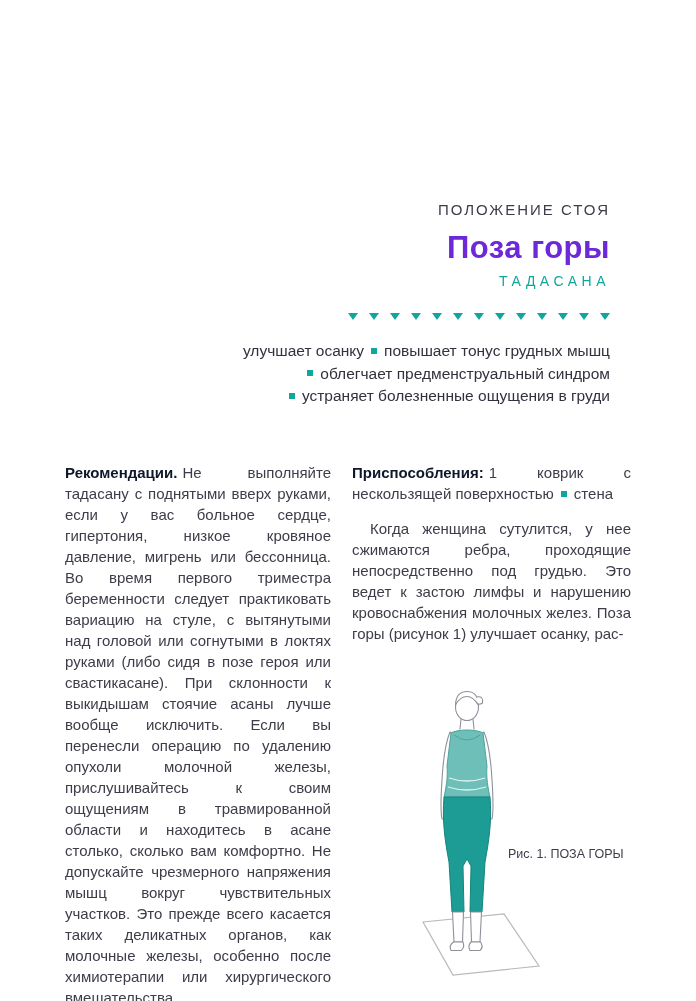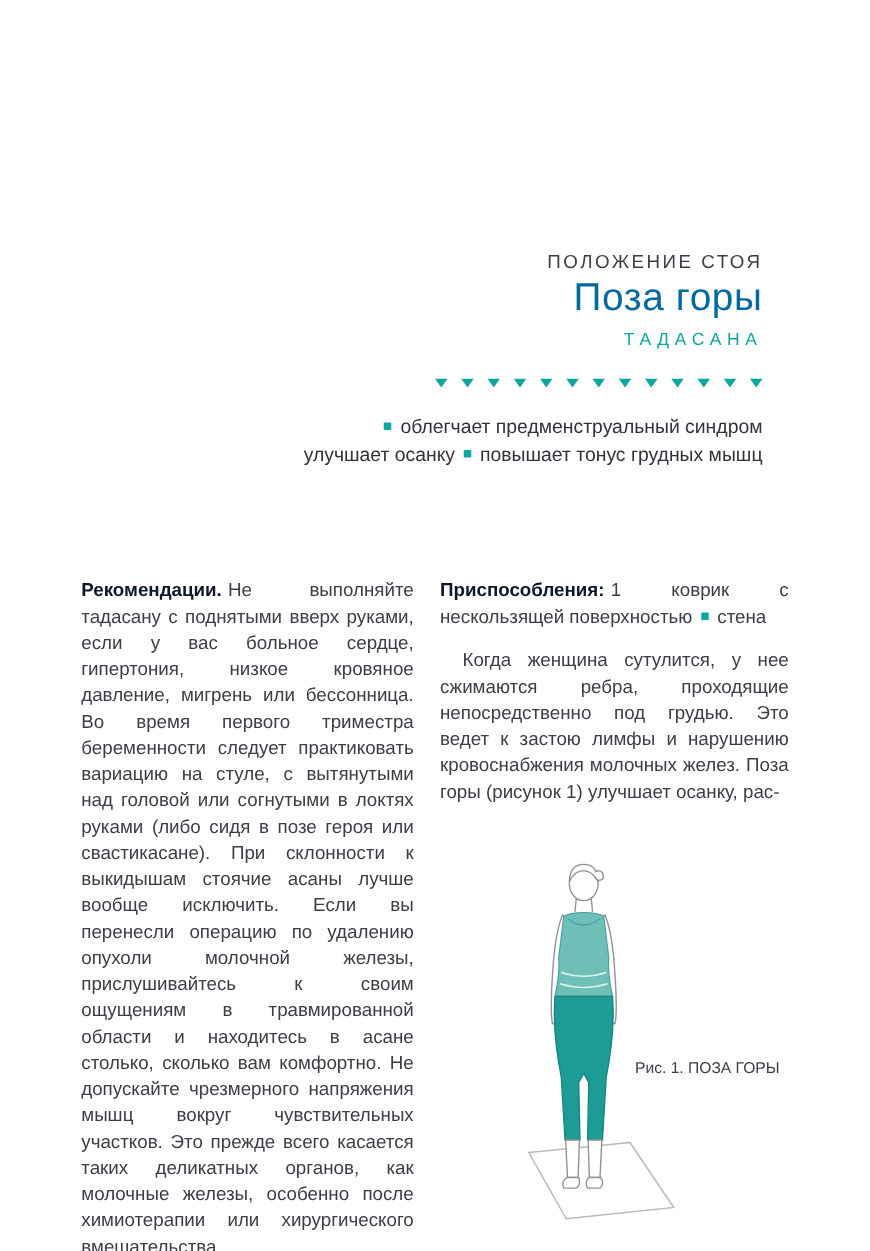--- a/index.html
+++ b/index.html
@@ -2,21 +2,21 @@
 <html lang="ru"><head>
 <meta charset="utf-8">
 <style>
   html,body{margin:0;padding:0;background:#ffffff;}
   .page{position:relative;width:696px;height:1001px;background:#ffffff;overflow:hidden;
         font-family:"Liberation Sans", sans-serif;color:#3d3d49;border-radius:25px;}
 
   
   .header{position:absolute;top:201px;right:86px;text-align:right;}
   .section-label{font-size:15px;letter-spacing:2px;color:#3d3d49;}
-  .pose-title{margin:2px 0 0;font-size:31px;font-weight:normal;color:#0369a1;letter-spacing:.5px;}
+  .pose-title{margin:12px 0 0;font-size:31px;font-weight:bold;color:#6d28d9;letter-spacing:.5px;}
   .pose-subtitle{margin-top:7px;font-size:14px;letter-spacing:4.5px;color:#0ea69d;}
   .tri-row{margin-top:24px;display:inline-flex;gap:11px;}
   .tri{width:0;height:0;border-left:5px solid transparent;border-right:5px solid transparent;
        border-top:7px solid #0ea69d;}
   .benefits{margin-top:16px;font-size:15.5px;line-height:22.5px;color:#32323e;}
   .sq{display:inline-block;width:6px;height:6px;background:#0ea69d;margin:0 7px;
       vertical-align:middle;position:relative;top:-1px;}
 
   
   .columns{position:absolute;left:65px;top:462px;width:566px;display:flex;gap:21px;}
@@ -50,22 +50,23 @@
         <span class="tri"></span>
         <span class="tri"></span>
         <span class="tri"></span>
         <span class="tri"></span>
         <span class="tri"></span>
         <span class="tri"></span>
         <span class="tri"></span>
         <span class="tri"></span>
       </div>
     <div class="benefits">
+        <div><span>улучшает осанку</span><span class="sq"></span><span>повышает тонус грудных мышц</span></div>
         <div><span class="sq"></span><span>облегчает предменструальный синдром</span></div>
-        <div><span>улучшает осанку</span><span class="sq"></span><span>повышает тонус грудных мышц</span></div>
+        <div><span class="sq"></span><span>устраняет болезненные ощущения в груди</span></div>
       </div>
   </header>
 
   <div class="columns">
 
     <div class="col-left">
       <p class="body-text"><span class="lead">Рекомендации.</span><span>Не выполняйте тадасану с поднятыми вверх руками, если у вас больное сердце, гипертония, низкое кровяное давление, мигрень или бессонница. Во время первого триместра беременности следует практиковать вариацию на стуле, с вытянутыми над головой или согнутыми в локтях руками (либо сидя в позе героя или свастикасане). При склонности к выкидышам стоячие асаны лучше вообще исключить. Если вы перенесли операцию по удалению опухоли молочной железы, прислушивайтесь к своим ощущениям в травмированной области и находитесь в асане столько, сколько вам комфортно. Не допускайте чрезмерного напряжения мышц вокруг чувствительных участков. Это прежде всего касается таких деликатных органов, как молочные железы, особенно после химиотерапии или хирургического вмешательства.</span></p>
     </div>
 
     <div class="col-right">

